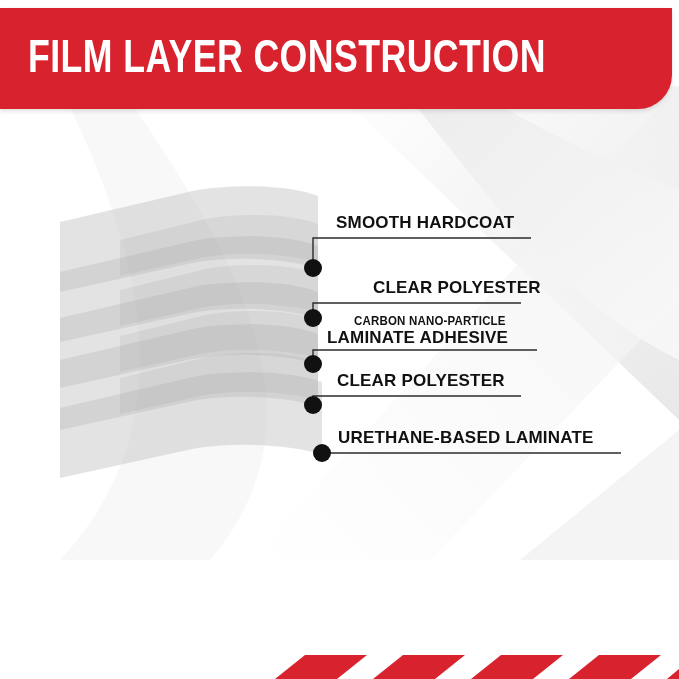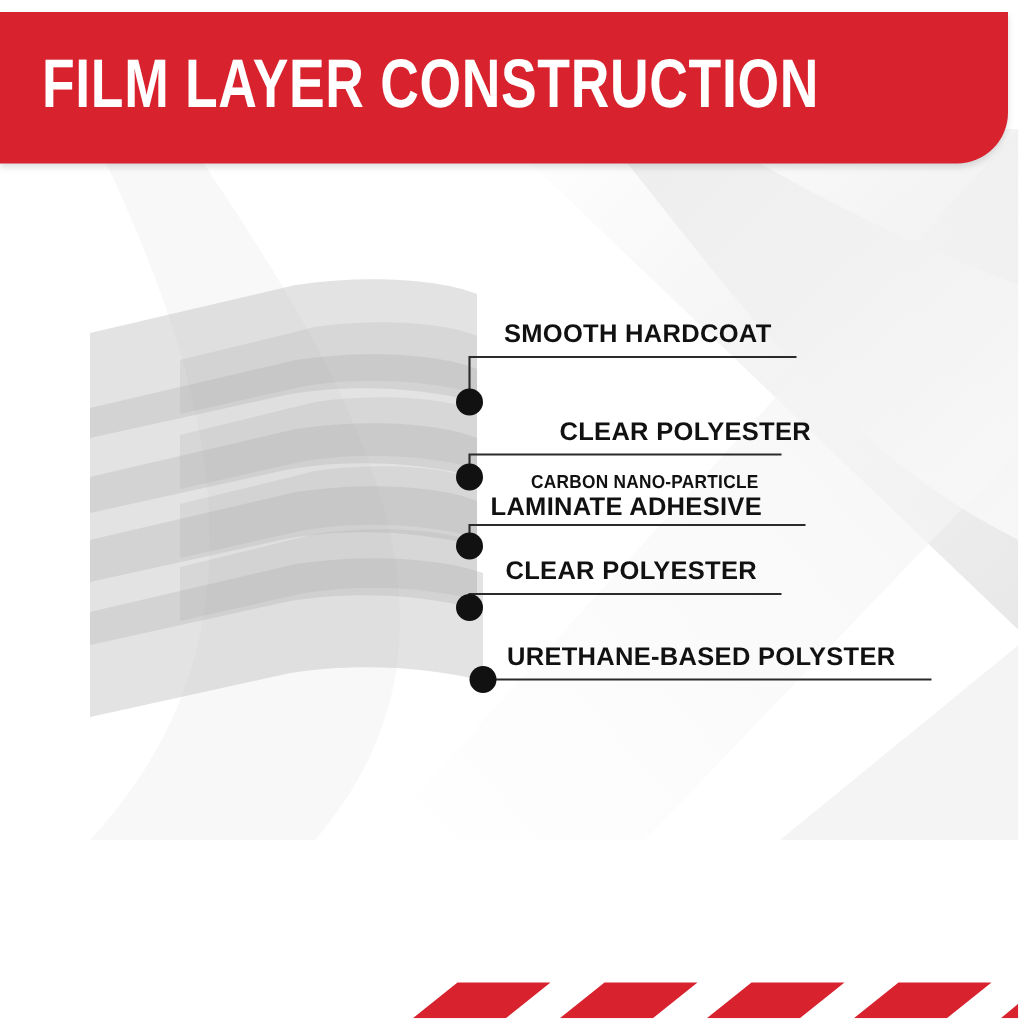--- a/index.html
+++ b/index.html
@@ -174,21 +174,21 @@
   <div class="callout">
     <div class="callout-sublabel" style="left:354px; top:314px;">CARBON NANO-PARTICLE</div>
     <div class="callout-label" style="left:327px; top:328px;">LAMINATE ADHESIVE</div>
   </div>
 
   <div class="callout">
     <div class="callout-label" style="left:337px; top:371px;">CLEAR POLYESTER</div>
   </div>
 
   <div class="callout">
-    <div class="callout-label" style="left:338px; top:428px;">URETHANE-BASED POLYSTER</div>
+    <div class="callout-label" style="left:338px; top:428px;">URETHANE-BASED LAMINATE</div>
   </div>
 
   <svg id="hazard-stripes" viewBox="0 0 679 29">
     <g fill="#d8232f">
       <path d="M275 29 L305 5 L367 5 L337 29 Z"></path>
       <path d="M373 29 L403 5 L465 5 L435 29 Z"></path>
       <path d="M471 29 L501 5 L563 5 L533 29 Z"></path>
       <path d="M569 29 L599 5 L661 5 L631 29 Z"></path>
       <path d="M667 29 L679 19 L679 29 Z"></path>
     </g>

